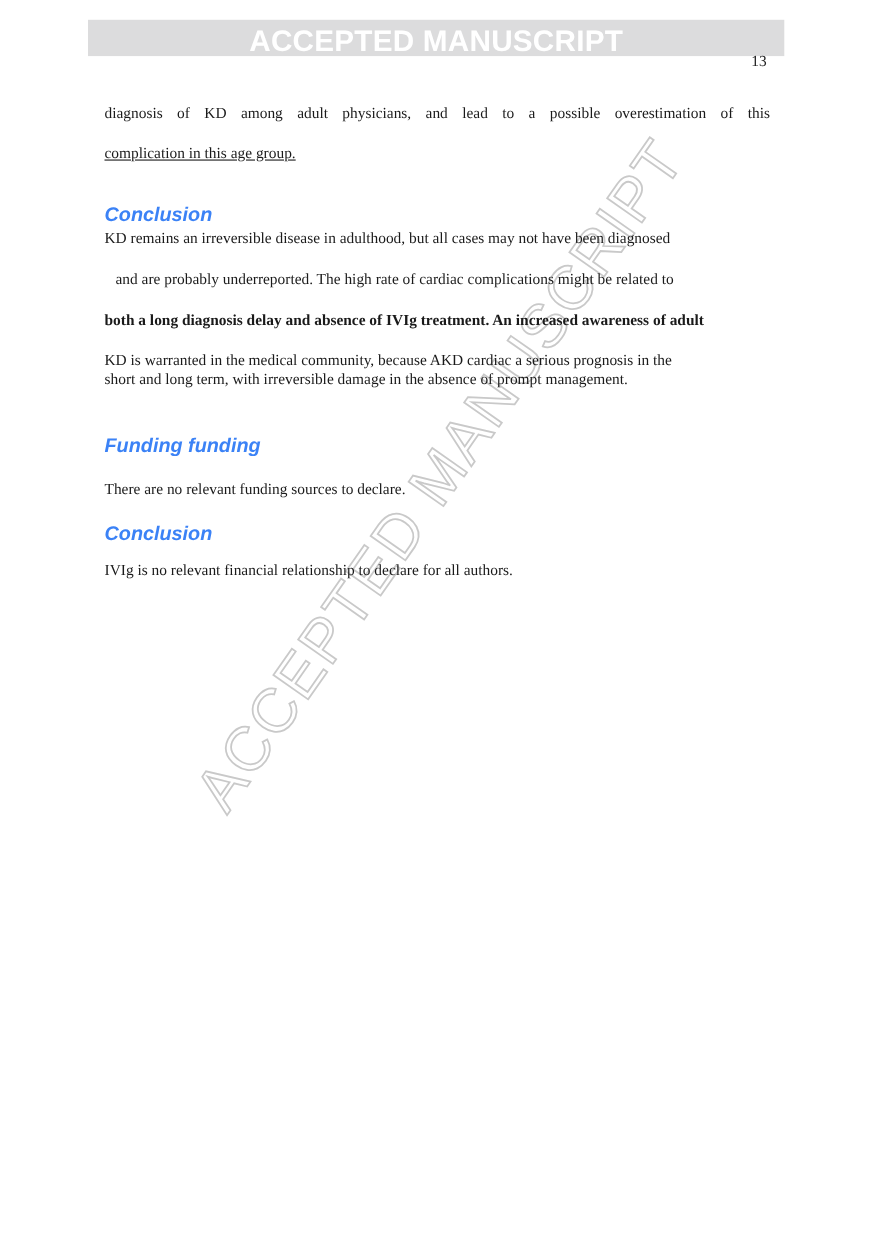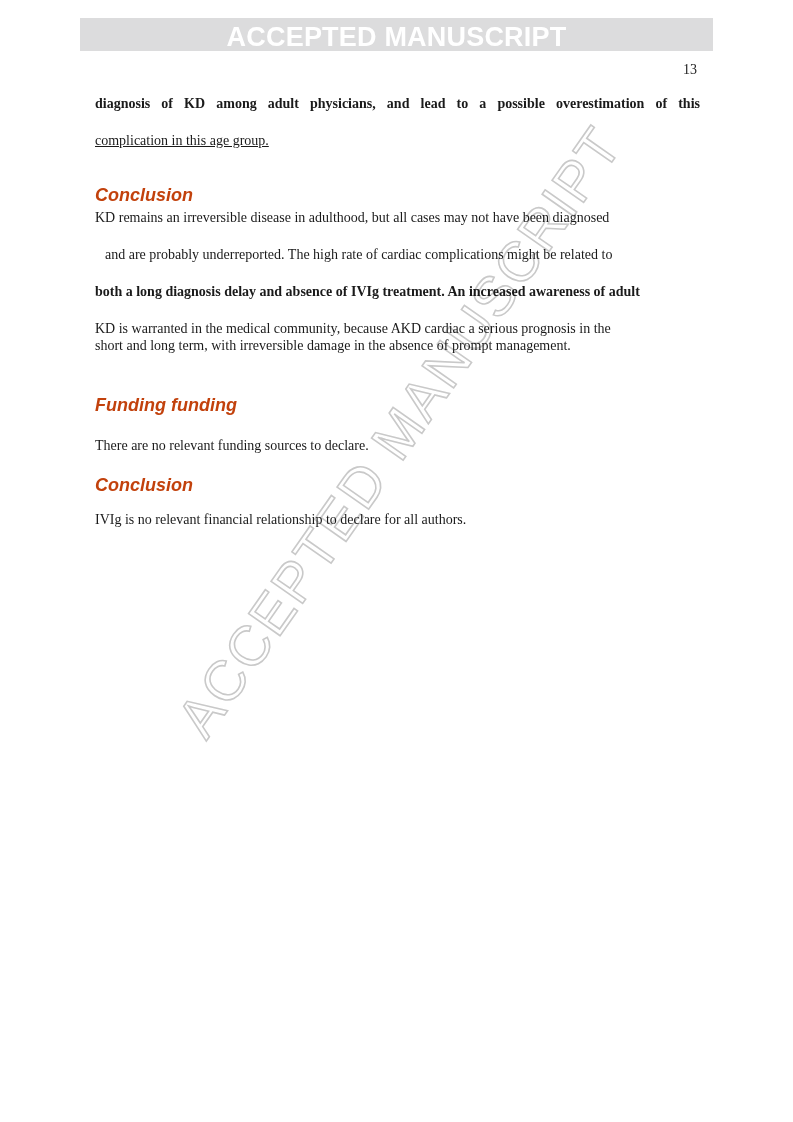--- a/index.html
+++ b/index.html
@@ -35,51 +35,49 @@
       letter-spacing: 0.2px;
       margin-top: 1px;
     }
     .page-number {
       position: absolute;
       top: 48px;
       left: 683px;
       font-size: 14px;
       line-height: 18px;
       color: #222;
-      margin-top: 13px;
     }
     .para {
       position: absolute;
       left: 95px;
       width: 605px;
       font-size: 14px;
       color: #1a1a1a;
     }
     .para .line {
       position: absolute;
       left: 0;
       white-space: nowrap;
       line-height: 16px;
     }
     .line.justify {
       width: 605px;
       text-align: justify;
       text-align-last: justify;
       white-space: normal;
-      font-weight: bold;
     }
     .heading {
       position: absolute;
       left: 95px;
       font-family: "Liberation Sans", sans-serif;
       font-weight: bold;
       font-style: italic;
       font-size: 18px;
       line-height: 20px;
-      color: #c2410c;
+      color: #3b82f6;
     }
     .watermark {
       position: absolute;
       left: 50px;
       top: 430px;
       width: 660px;
       text-align: center;
       font-family: "Liberation Sans", sans-serif;
       font-size: 56px;
       line-height: 60px;

